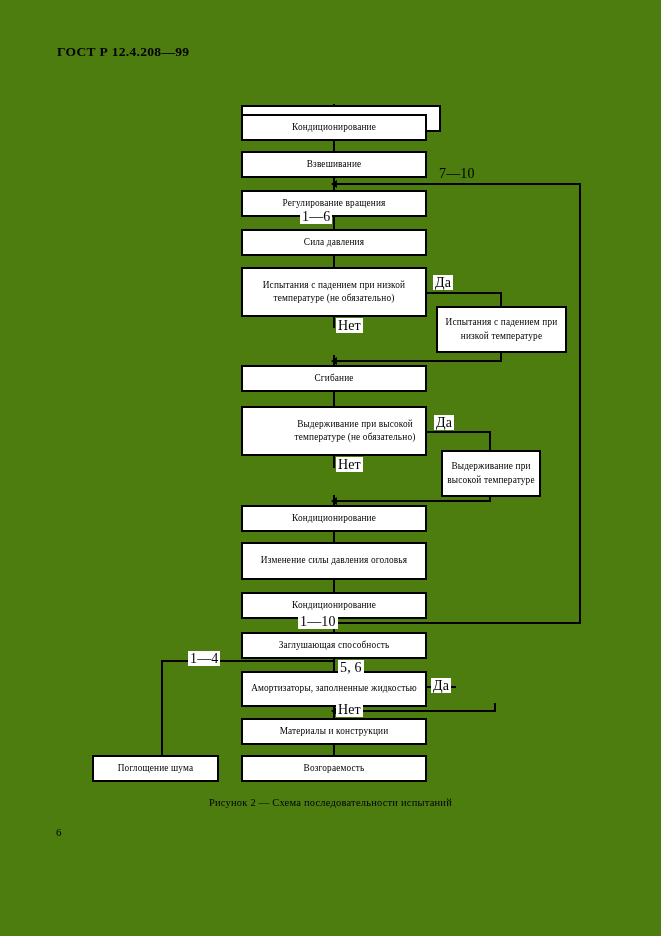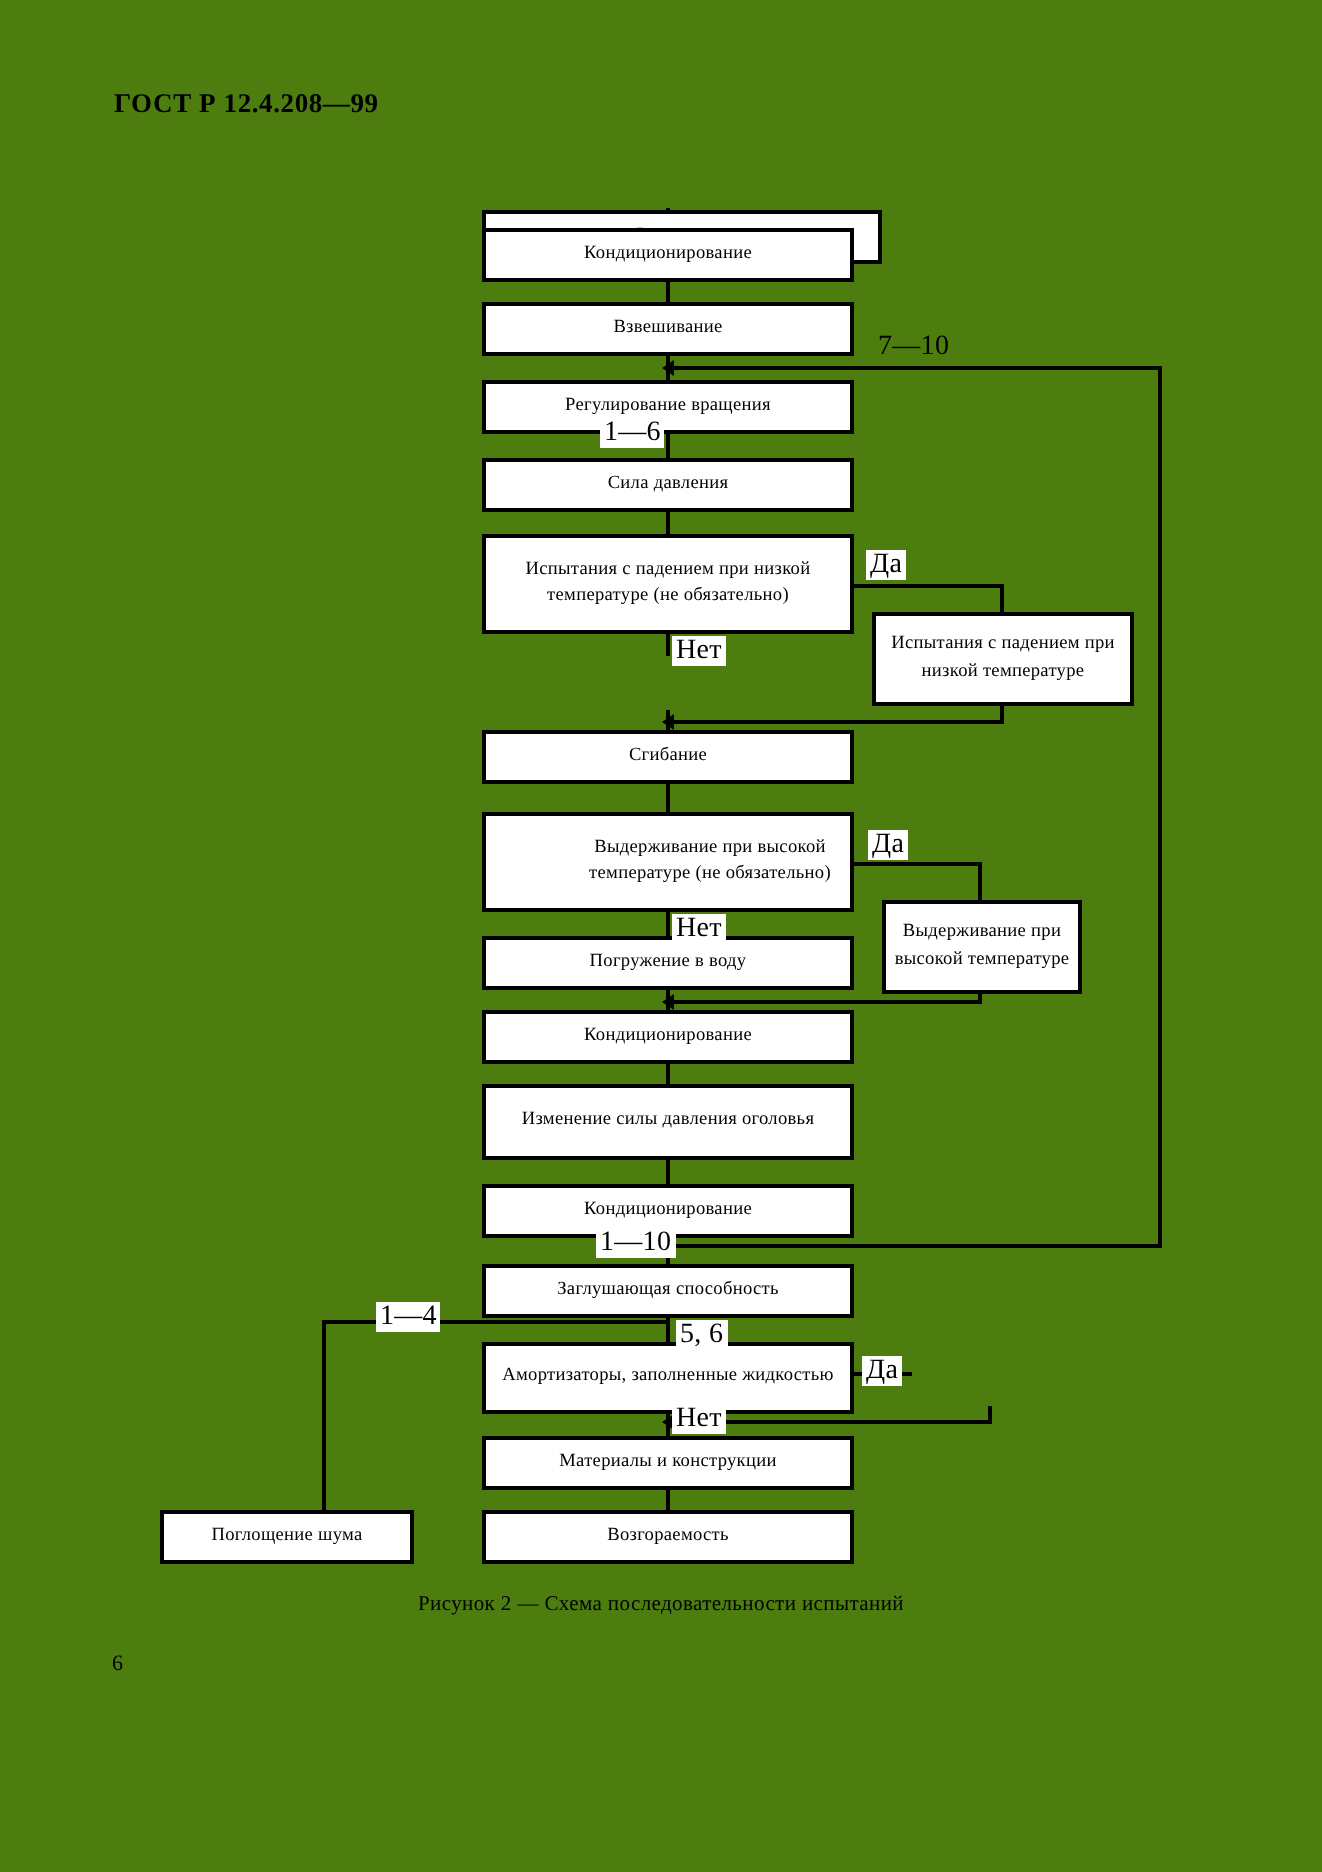--- a/index.html
+++ b/index.html
@@ -111,42 +111,41 @@
 
   <div class="fc-box" style="left:241px; top:229px; width:186px; height:27px;">Сила давления</div>
 
   <div class="fc-box" style="left:241px; top:267px; width:186px; height:50px;">Испытания с падением при низкой температуре (не обязательно)</div>
 
 
   <div class="fc-box" style="left:241px; top:365px; width:186px; height:27px;">Сгибание</div>
 
   <div class="fc-box" style="left:241px; top:406px; width:186px; height:50px;padding-left:45px;">Выдерживание при высокой температуре (не обязательно)</div>
 
-  <div class="fc-box" style="left:241px; top:468px; width:186px; height:27px;">Погружение в воду</div>
 
   <div class="fc-box" style="left:241px; top:505px; width:186px; height:27px;">Кондиционирование</div>
 
   <div class="fc-box" style="left:241px; top:542px; width:186px; height:38px;">Изменение силы давления оголовья</div>
 
   <div class="fc-box" style="left:241px; top:592px; width:186px; height:27px;">Кондиционирование</div>
 
   <div class="fc-box" style="left:241px; top:632px; width:186px; height:27px;">Заглушающая способность</div>
 
   <div class="fc-box" style="left:241px; top:671px; width:186px; height:36px;">Амортизаторы, заполненные жидкостью</div>
 
   <div class="fc-box" style="left:241px; top:718px; width:186px; height:27px;">Материалы и конструкции</div>
 
   <div class="fc-box" style="left:241px; top:755px; width:186px; height:27px;">Возгораемость</div>
 
   <div class="fc-box" style="left:436px; top:306px; width:131px; height:47px;">Испытания с падением при низкой температуре</div>
 
   <div class="fc-box" style="left:441px; top:450px; width:100px; height:47px;">Выдерживание при высокой температуре</div>
 
 
-  <div class="fc-box" style="left:80px; top:755px; width:127px; height:27px;">Поглощение шума</div>
+  <div class="fc-box" style="left:92px; top:755px; width:127px; height:27px;">Поглощение шума</div>
 
   <div class="fc-line v" style="left:333px; top:104px; height:10px;"></div>
   <div class="fc-line v" style="left:333px; top:141px; height:10px;"></div>
   <div class="fc-line v" style="left:333px; top:178px; height:12px;"></div>
   <div class="fc-line v" style="left:333px; top:217px; height:12px;"></div>
   <div class="fc-line v" style="left:333px; top:256px; height:11px;"></div>
   <div class="fc-line v" style="left:333px; top:317px; height:11px;"></div>
   <div class="fc-line v" style="left:333px; top:355px; height:10px;"></div>
   <div class="fc-line v" style="left:333px; top:392px; height:14px;"></div>
   <div class="fc-line v" style="left:333px; top:456px; height:12px;"></div>

